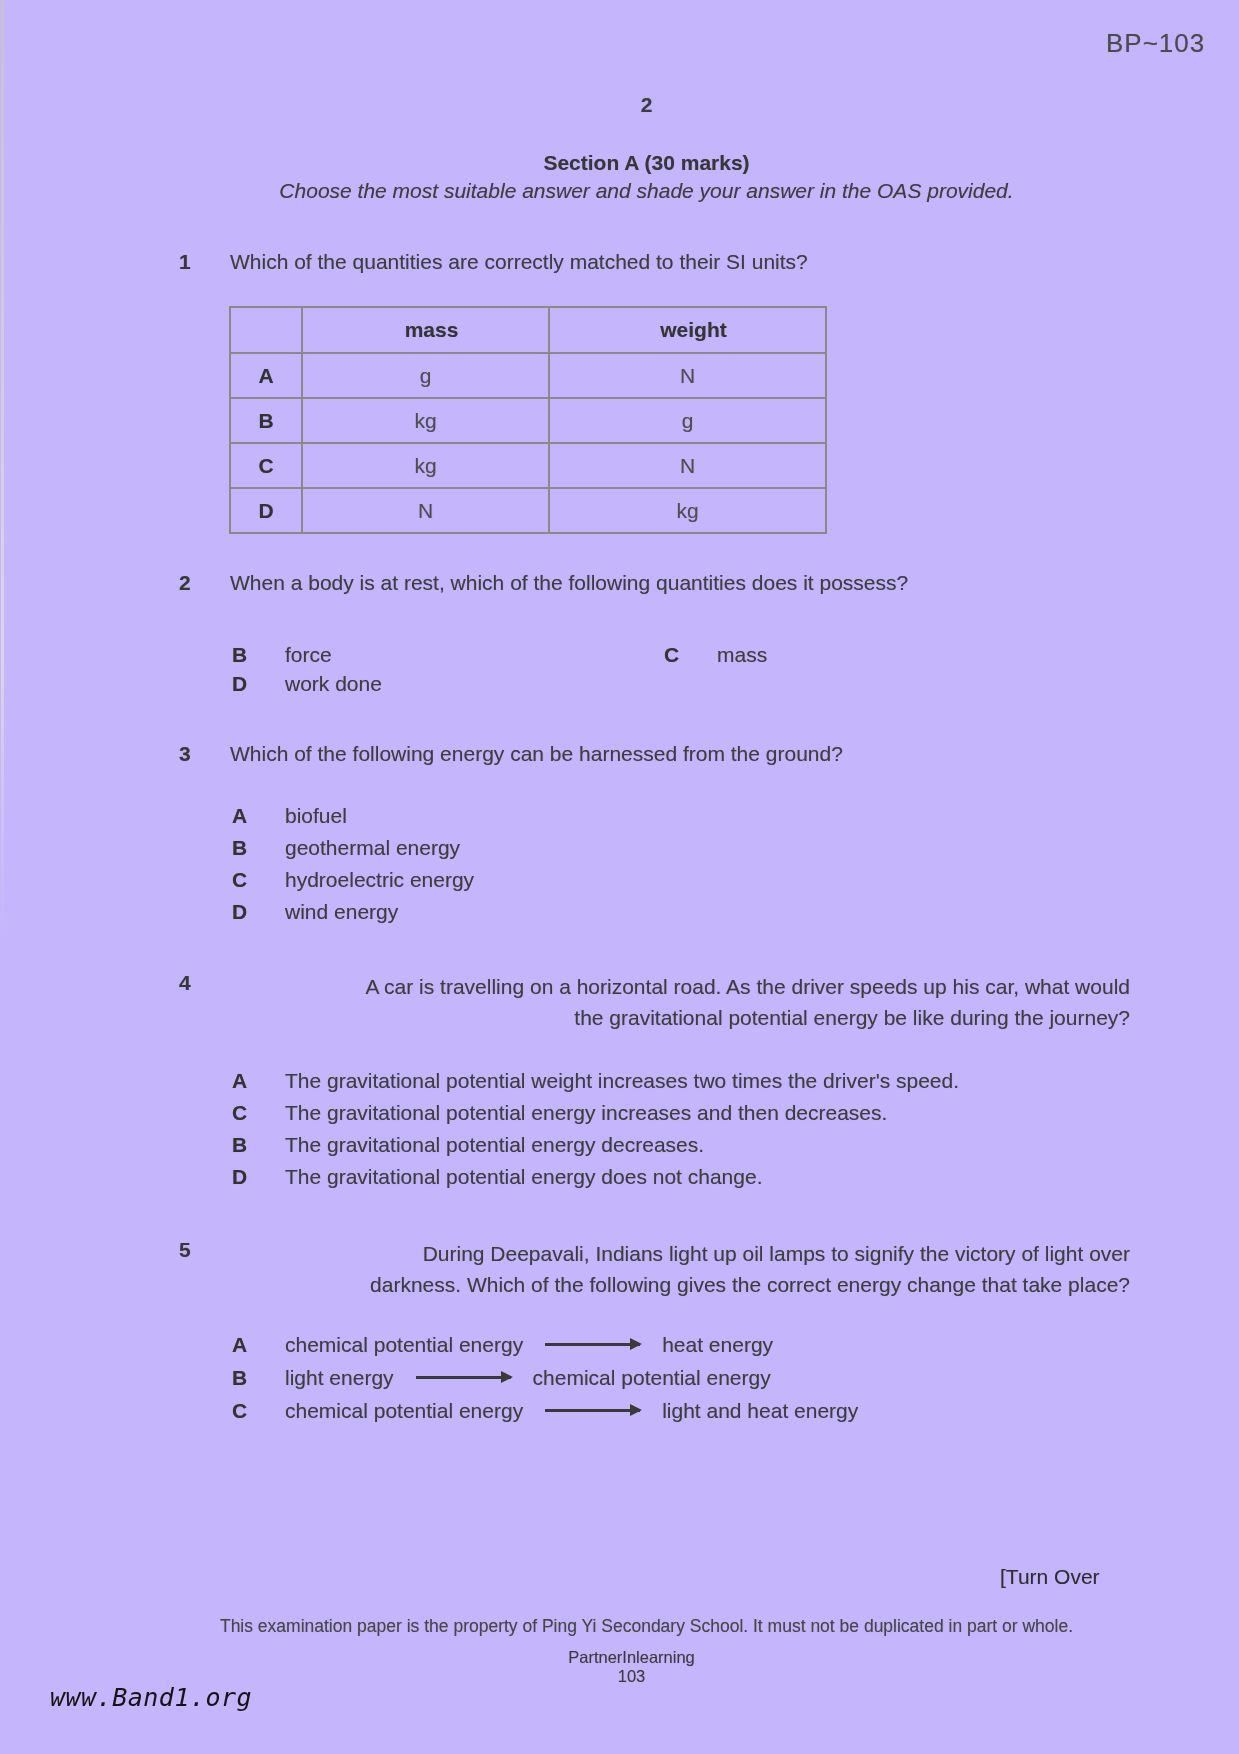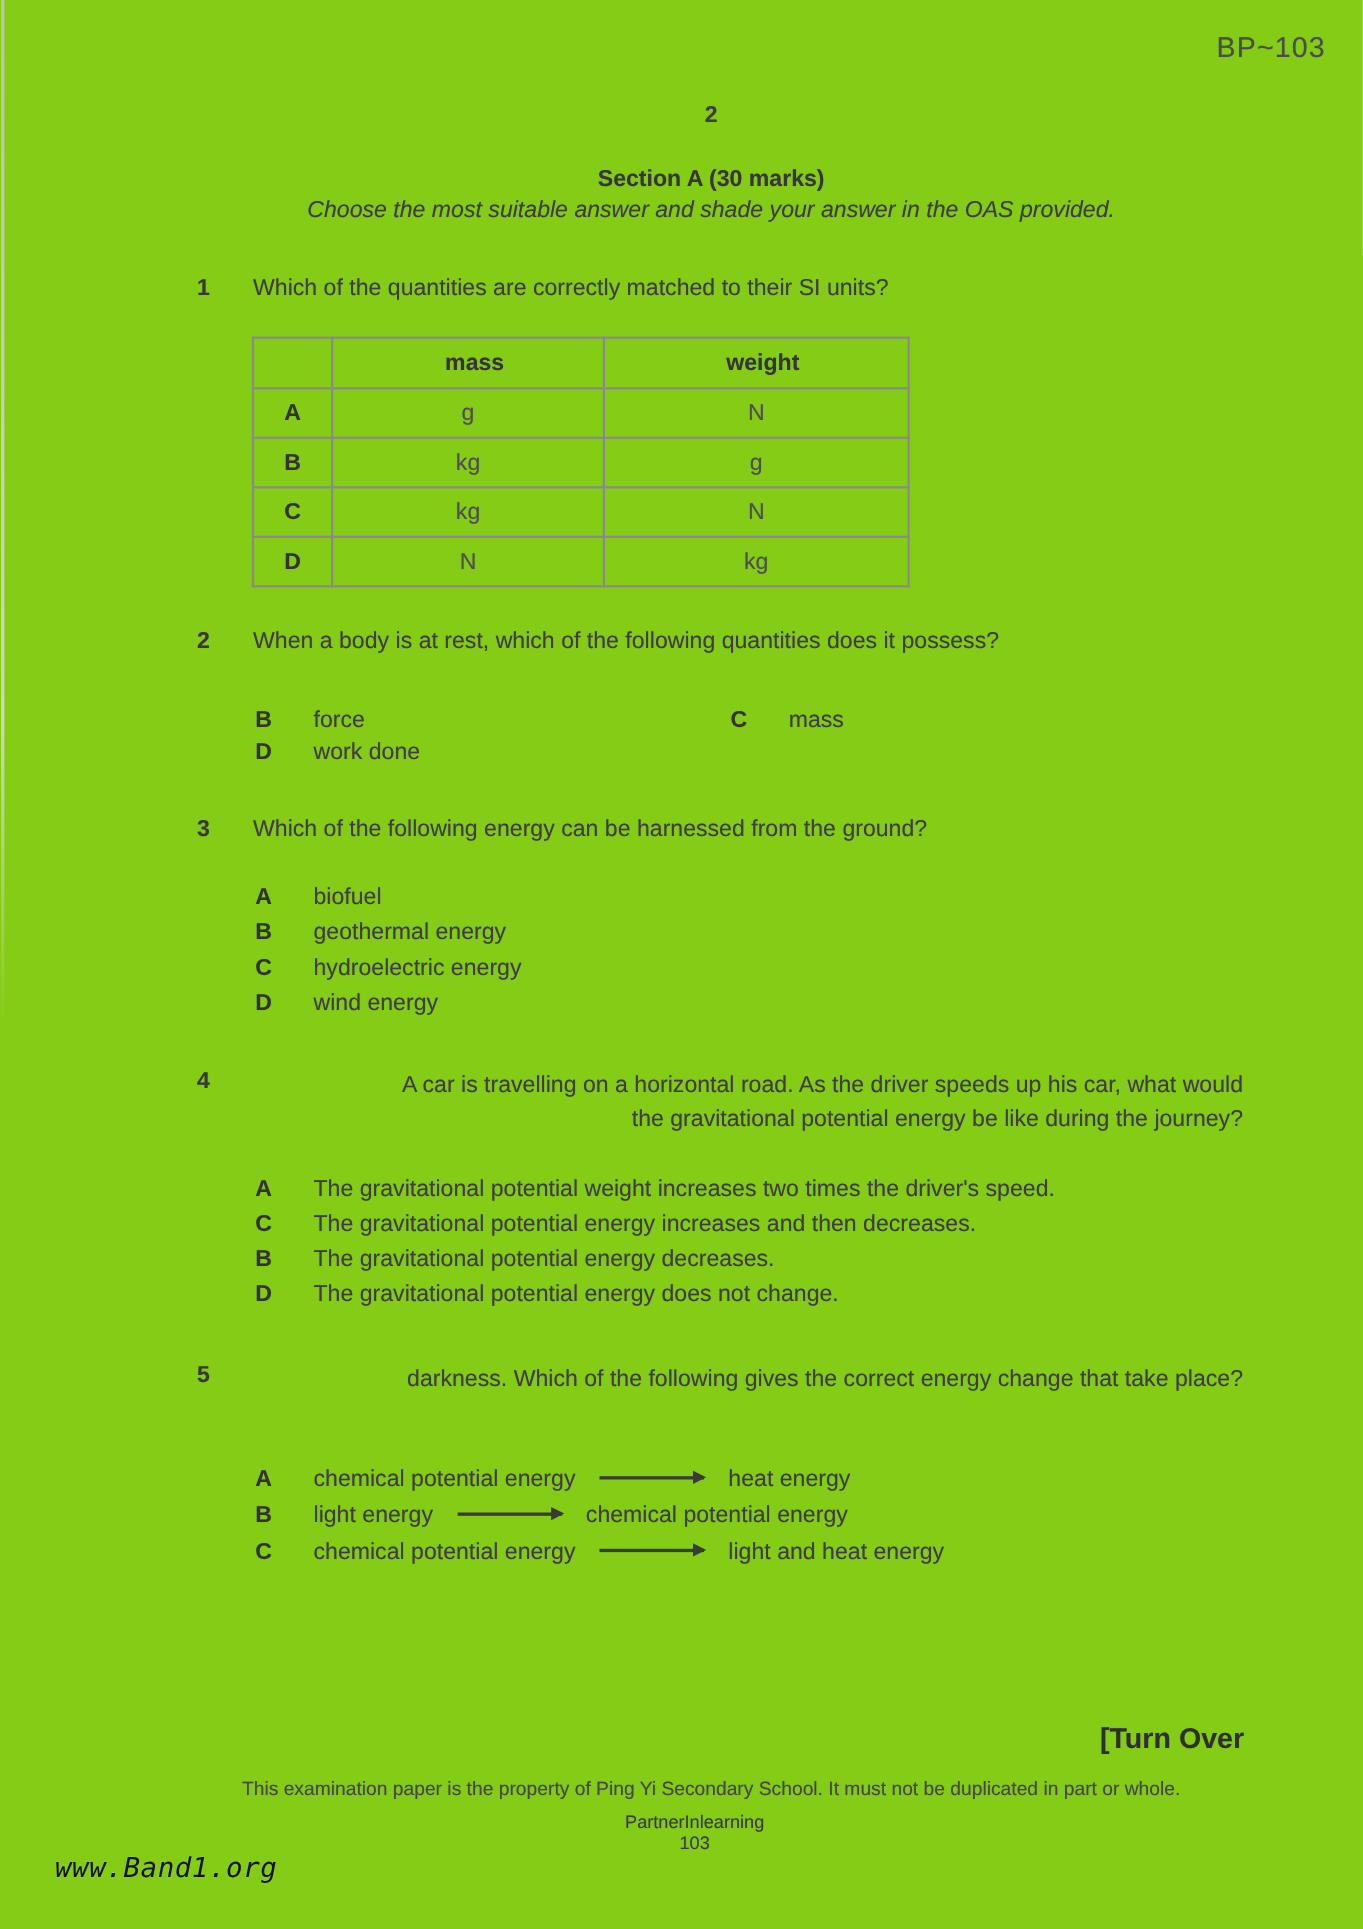--- a/index.html
+++ b/index.html
@@ -1,18 +1,18 @@
 <!DOCTYPE html>
 <html><head>
 <meta charset="utf-8">
 <style>
   html, body { margin:0; padding:0; background:#ffffff; }
   .page {
     position:relative; width:1239px; height:1754px;
-    background:#84cc16; overflow:hidden;
+    background:#c4b5fd; overflow:hidden;
     font-family:"Liberation Sans", sans-serif;
     color:#3e3e3e;
     text-shadow:0 0 0.7px rgba(80,80,80,0.45);
   }
   .scan-edge {
     position:absolute; left:1px; top:0; width:3px; height:935px;
     background:linear-gradient(#c6c6c6, #dedede 70%, rgba(255,255,255,0));
     opacity:.8;
   }
   .bp-code {
@@ -55,21 +55,21 @@
   .si-table th, .si-table td {
     border:2px solid #8a8a8a; text-align:center; font-size:21px; padding:0;
   }
   .si-table th { height:44px; font-weight:bold; color:#353535;padding-left:12px; }
   .si-table td { height:43px; color:#4f4f4f; }
   .si-table td.row-label { font-weight:bold; color:#333; }
   .col-label { width:72px; } .col-mass { width:247px; } .col-weight { width:277px; }
 
   .turn-over {
     position:absolute; top:1565px; left:1000px;
-    font-size:26px; font-weight:bold; color:#2f2f2f;
+    font-size:21px; font-weight:normal; color:#2f2f2f;
   }
   .footer-property { top:1616px; font-size:17.5px; color:#474747; }
   .footer-partner  { top:1648px; font-size:16.5px; color:#3c3c3c; transform:translateX(12px); }
   .footer-num      { top:1667px; font-size:16.5px; color:#3c3c3c; transform:translateX(12px); }
   .watermark {
     position:absolute; left:50px; top:1683px;
     font-family:"DejaVu Sans Mono", "Liberation Mono", monospace;
     font-size:25px; color:#151515; text-shadow:none; letter-spacing:0.5px;font-style:italic;
   }
 </style>
@@ -182,20 +182,21 @@
       <span class="letter">B</span><span class="otext">The gravitational potential energy decreases.</span>
     </div>
     <div class="opt">
       <span class="letter">D</span><span class="otext">The gravitational potential energy does not change.</span>
     </div>
   </div>
 
   <div class="q" style="top:1238px">
     <span class="qnum">5</span>
     <span class="qtext">
+      <div class="qline">During Deepavali, Indians light up oil lamps to signify the victory of light over</div>
       <div class="qline">darkness. Which of the following gives the correct energy change that take place?</div>
     </span>
   </div>
   <div class="opts opts-q5" style="top:1328px">
     <div class="opt">
       <span class="letter">A</span><span class="otext">chemical potential energy</span><span class="arrow"></span><span class="otext">heat energy</span>
     </div>
     <div class="opt">
       <span class="letter">B</span><span class="otext">light energy</span><span class="arrow"></span><span class="otext">chemical potential energy</span>
     </div>

